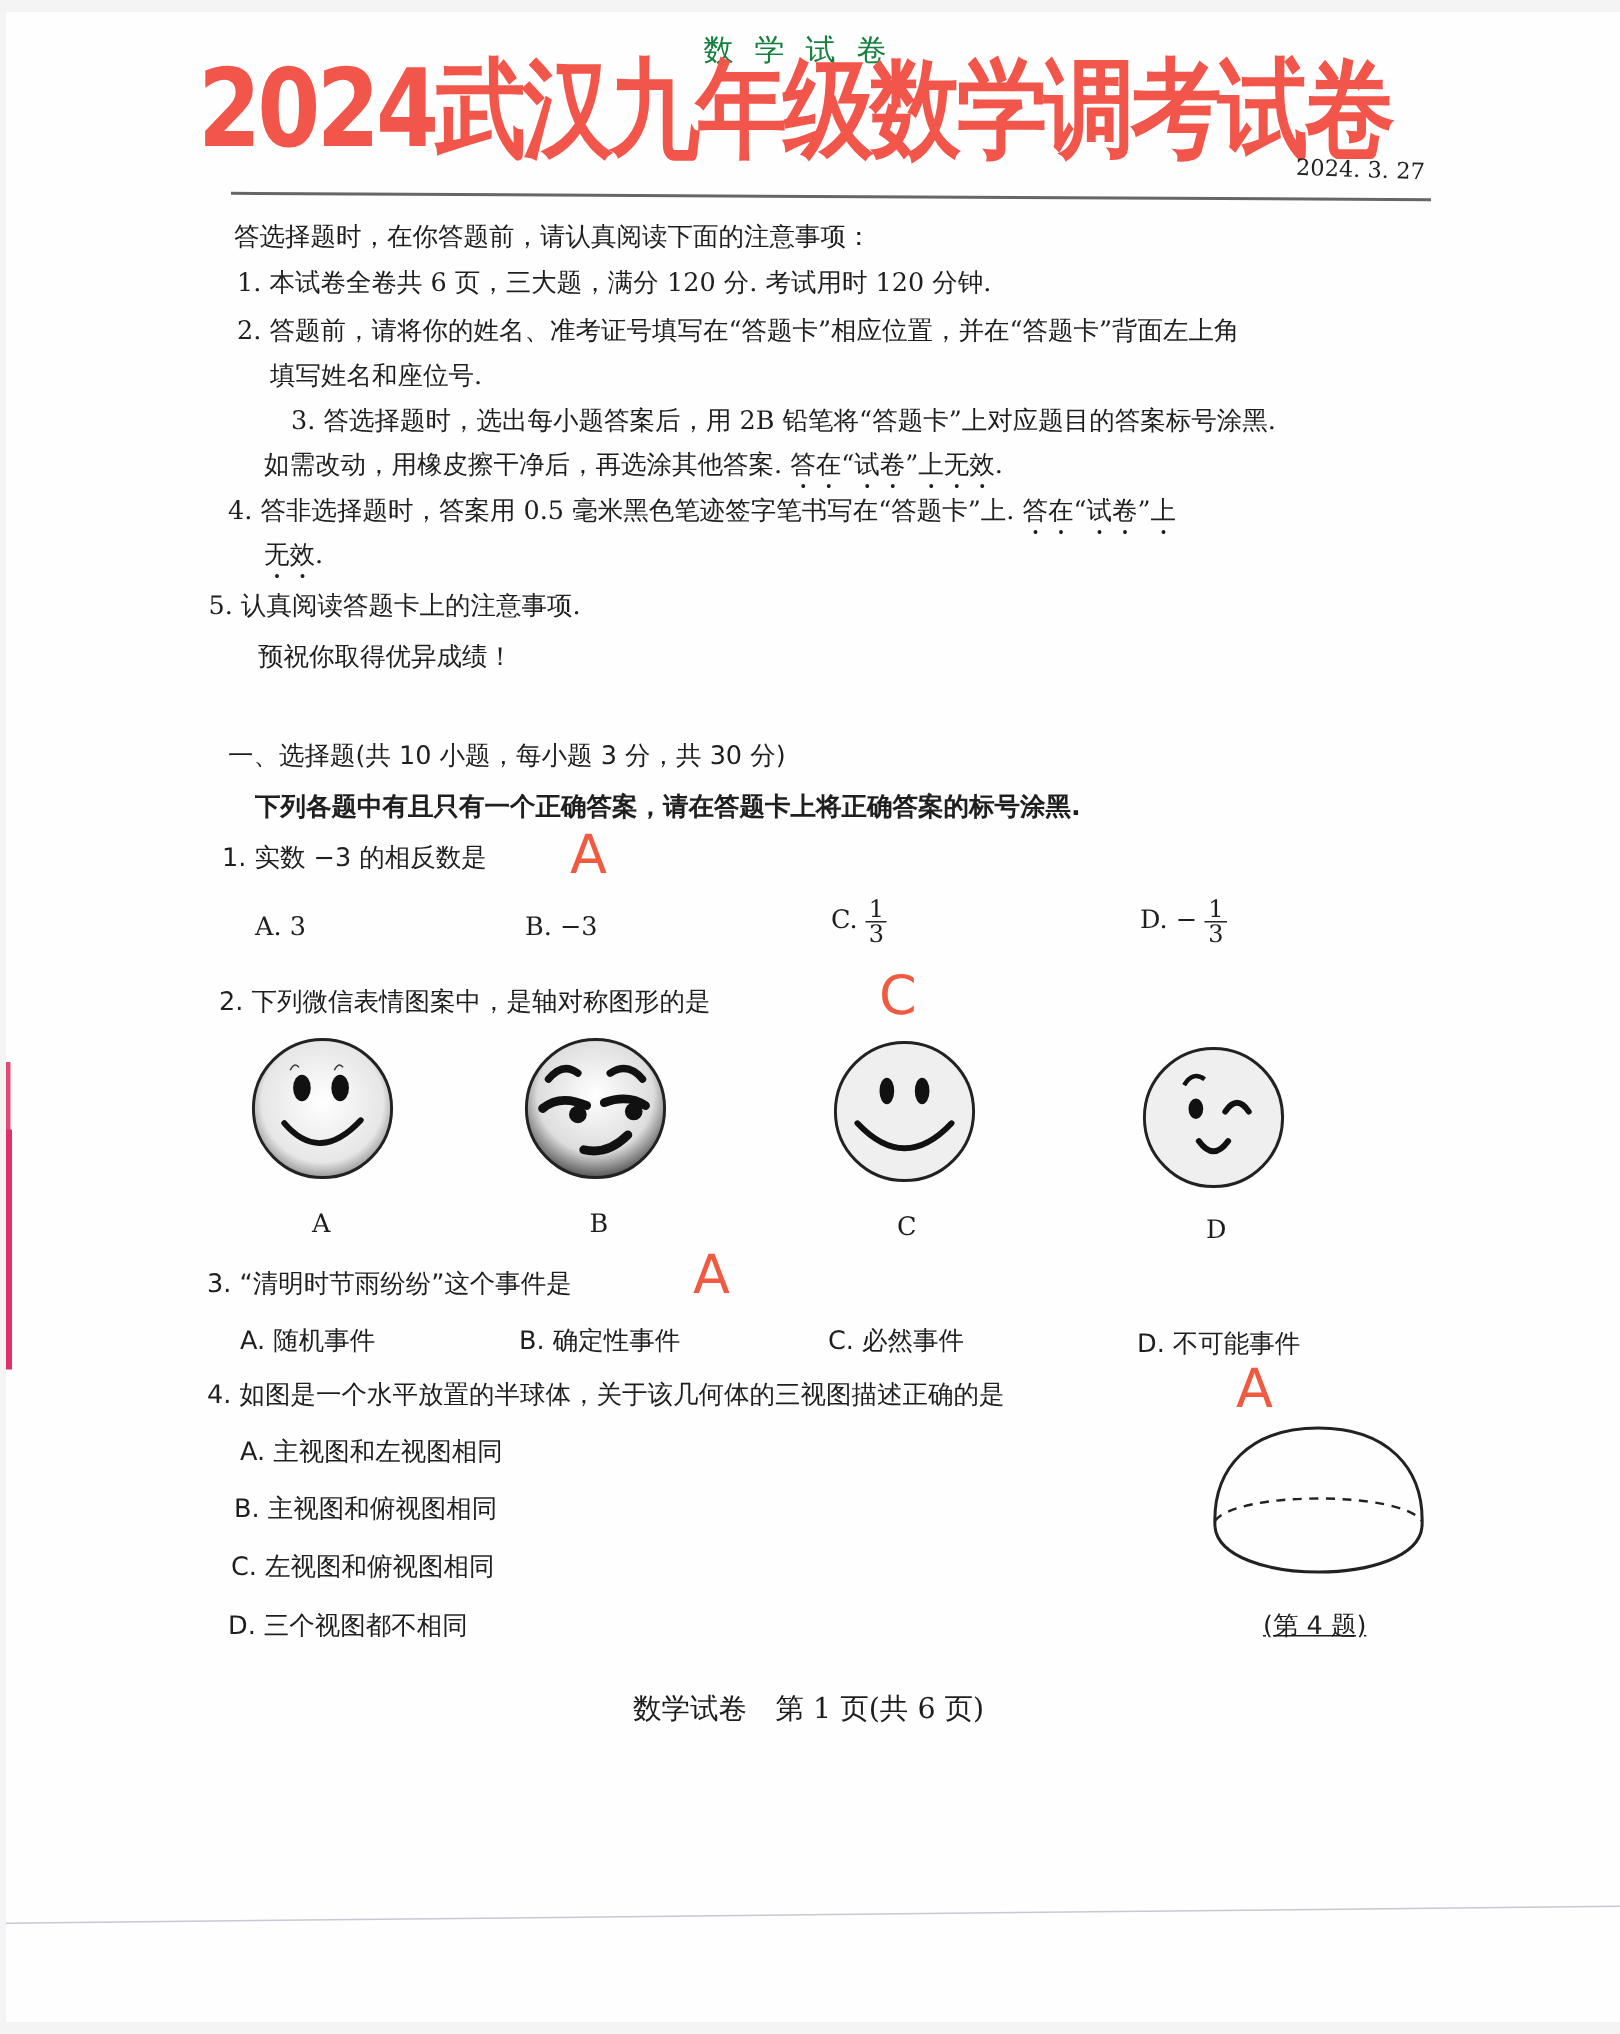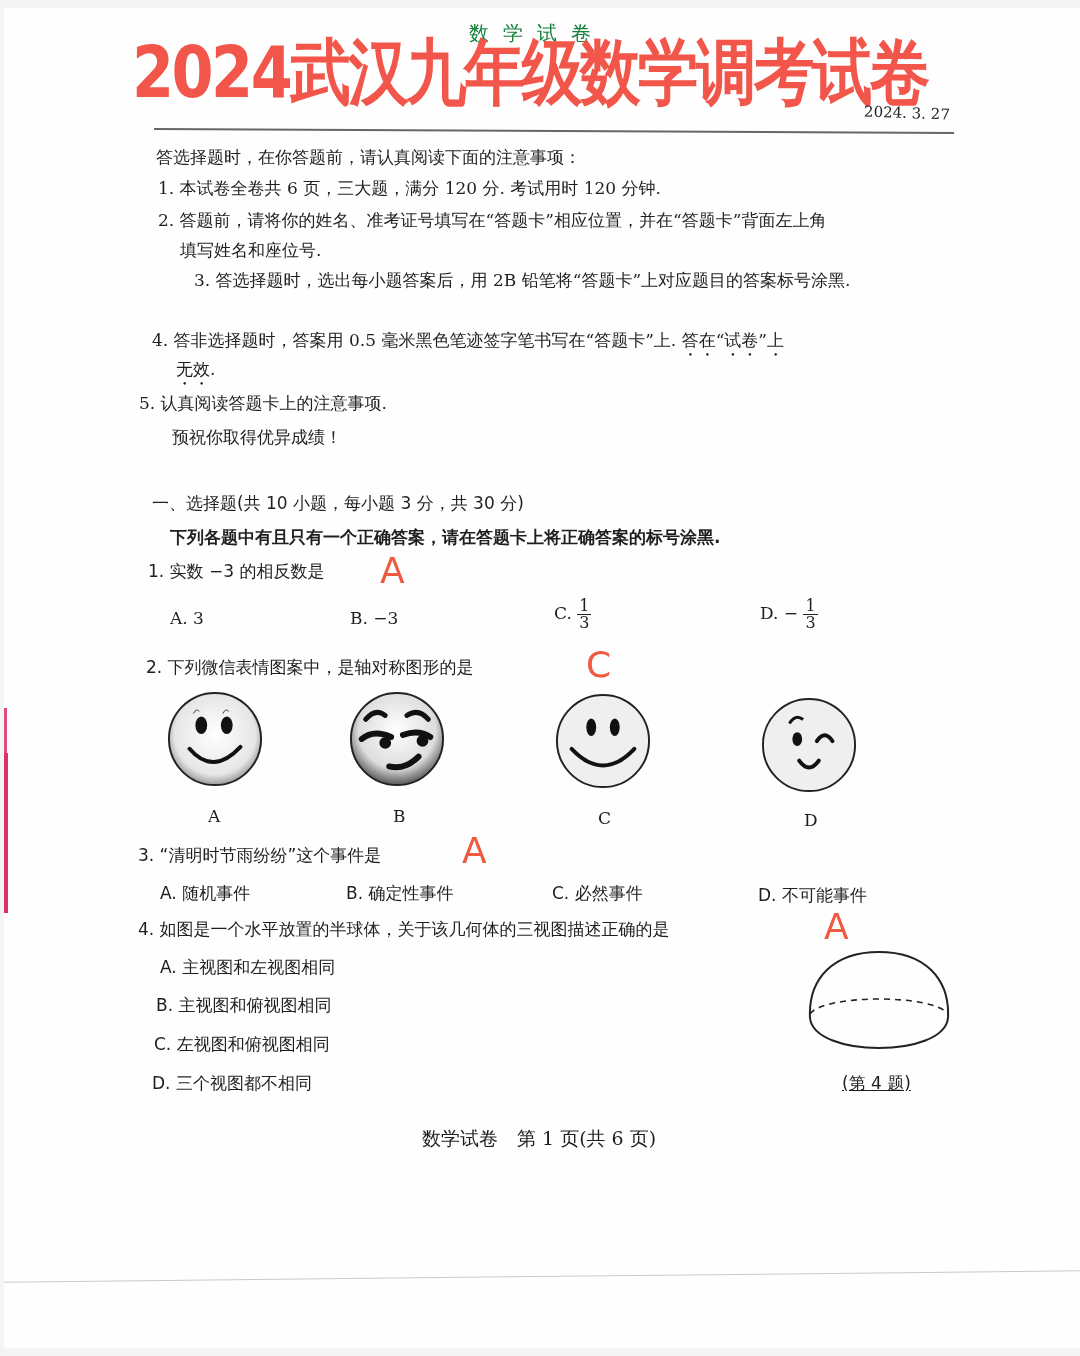--- a/index.html
+++ b/index.html
@@ -37,20 +37,23 @@
   <div class="ghost">数学试卷</div>
   <div class="title">2024武汉九年级数学调考试卷</div>
   <div class="date">2024. 3. 27</div>
   <div class="rule"></div>
 
   <div class="t" style="left:152px;top:138px;">答选择题时，在你答题前，请认真阅读下面的注意事项：</div>
   <div class="t" style="left:154px;top:169px;">1. 本试卷全卷共 6 页，三大题，满分 120 分. 考试用时 120 分钟.</div>
   <div class="t" style="left:154px;top:201px;">2. 答题前，请将你的姓名、准考证号填写在“答题卡”相应位置，并在“答题卡”背面左上角</div>
   <div class="t" style="left:176px;top:231px;">填写姓名和座位号.</div>
   <div class="t" style="left:150px;top:261px;margin-left:40px;">3. 答选择题时，选出每小题答案后，用 2B 铅笔将“答题卡”上对应题目的答案标号涂黑.</div>
+  <div class="t" style="left:172px;top:290px;">
+    <span>如需改动，用橡皮擦干净后，再选涂其他答案. </span><span class="dot">答在“试卷”上无效.</span>
+  </div>
   <div class="t" style="left:148px;top:321px;">
     <span>4. 答非选择题时，答案用 0.5 毫米黑色笔迹签字笔书写在“答题卡”上. </span><span class="dot">答在“试卷”上</span>
   </div>
   <div class="t" style="left:172px;top:350px;">
     <span class="dot">无效.</span>
   </div>
   <div class="t" style="left:135px;top:384px;">5. 认真阅读答题卡上的注意事项.</div>
   <div class="t" style="left:168px;top:418px;">预祝你取得优异成绩！</div>
 
   <div class="t sans" style="left:148px;top:484px;font-size:17px;text-align:right;">一、选择题(共 10 小题，每小题 3 分，共 30 分)</div>

